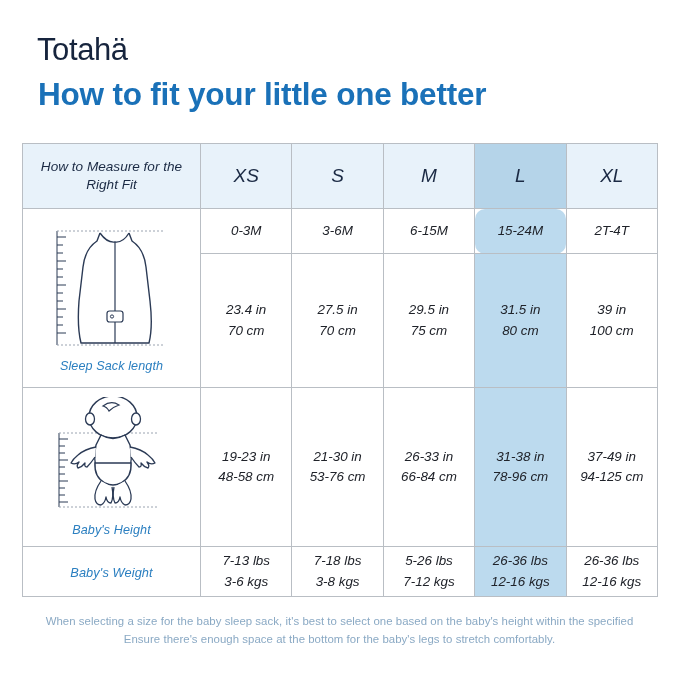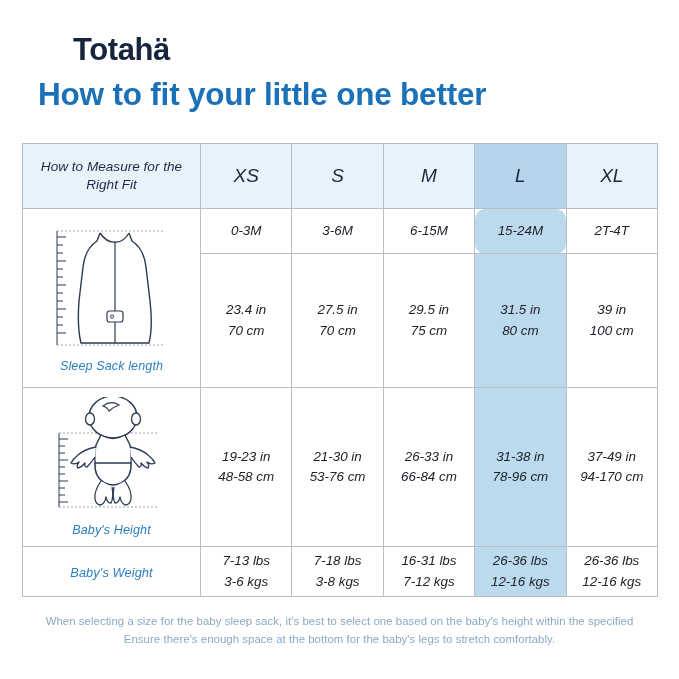--- a/index.html
+++ b/index.html
@@ -20,25 +20,24 @@
   .logo {
     position: absolute;
     left: 37px;
     top: 26px;
     height: 46px;
     display: flex;
     align-items: center;
   }
   .logo-text {
     font-size: 31px;
-    font-weight: 700;
+    font-weight: 400;
     letter-spacing: -0.4px;
     color: #16243d;
     line-height: 1;
-    margin-left: 36px;
   }
 
   
   .page-title {
     position: absolute;
     left: 38px;
     top: 76px;
     font-size: 31.5px;
     font-weight: 700;
     letter-spacing: -0.2px;
@@ -292,38 +291,38 @@
     <td class="cell">
       <span class="ln">26-33 in</span>
       <span class="ln">66-84 cm</span>
     </td>
     <td class="cell hl">
       <span class="ln">31-38 in</span>
       <span class="ln">78-96 cm</span>
     </td>
     <td class="cell">
       <span class="ln">37-49 in</span>
-      <span class="ln">94-170 cm</span>
+      <span class="ln">94-125 cm</span>
     </td>
   </tr>
 
   <tr class="row-wgt">
     <td class="illus-cell">
       <span class="wgt-label">Baby's Weight</span>
     </td>
     <td class="cell">
       <span class="ln">7-13 lbs</span>
       <span class="ln">3-6 kgs</span>
     </td>
     <td class="cell">
       <span class="ln">7-18 lbs</span>
       <span class="ln">3-8 kgs</span>
     </td>
     <td class="cell">
-      <span class="ln">16-31 lbs</span>
+      <span class="ln">5-26 lbs</span>
       <span class="ln">7-12 kgs</span>
     </td>
     <td class="cell hl">
       <span class="ln">26-36 lbs</span>
       <span class="ln">12-16 kgs</span>
     </td>
     <td class="cell">
       <span class="ln">26-36 lbs</span>
       <span class="ln">12-16 kgs</span>
     </td>

